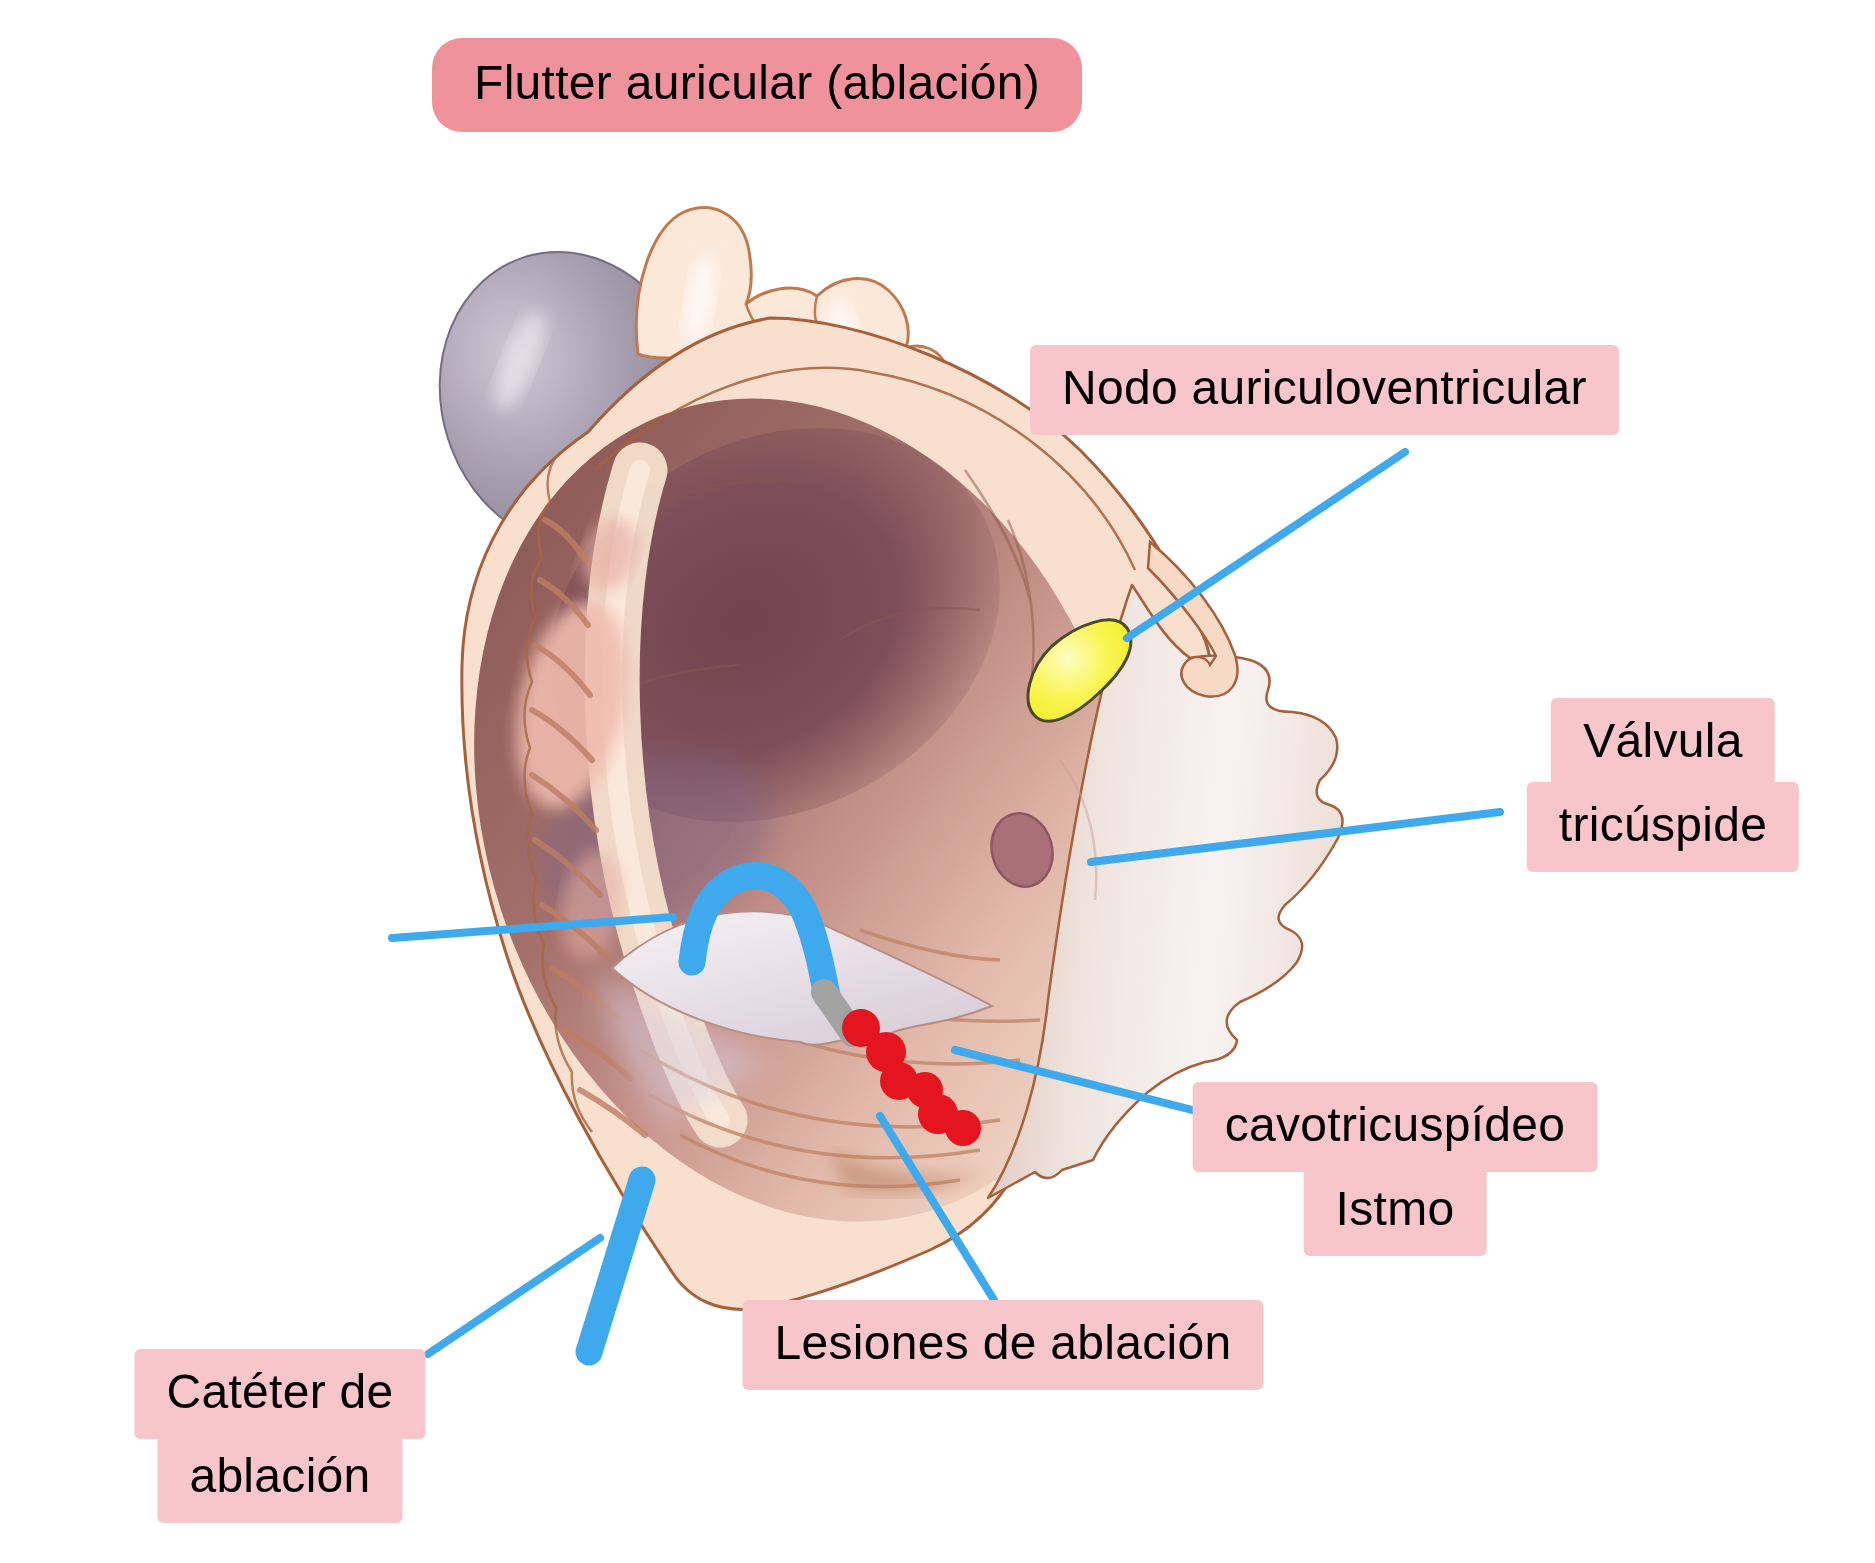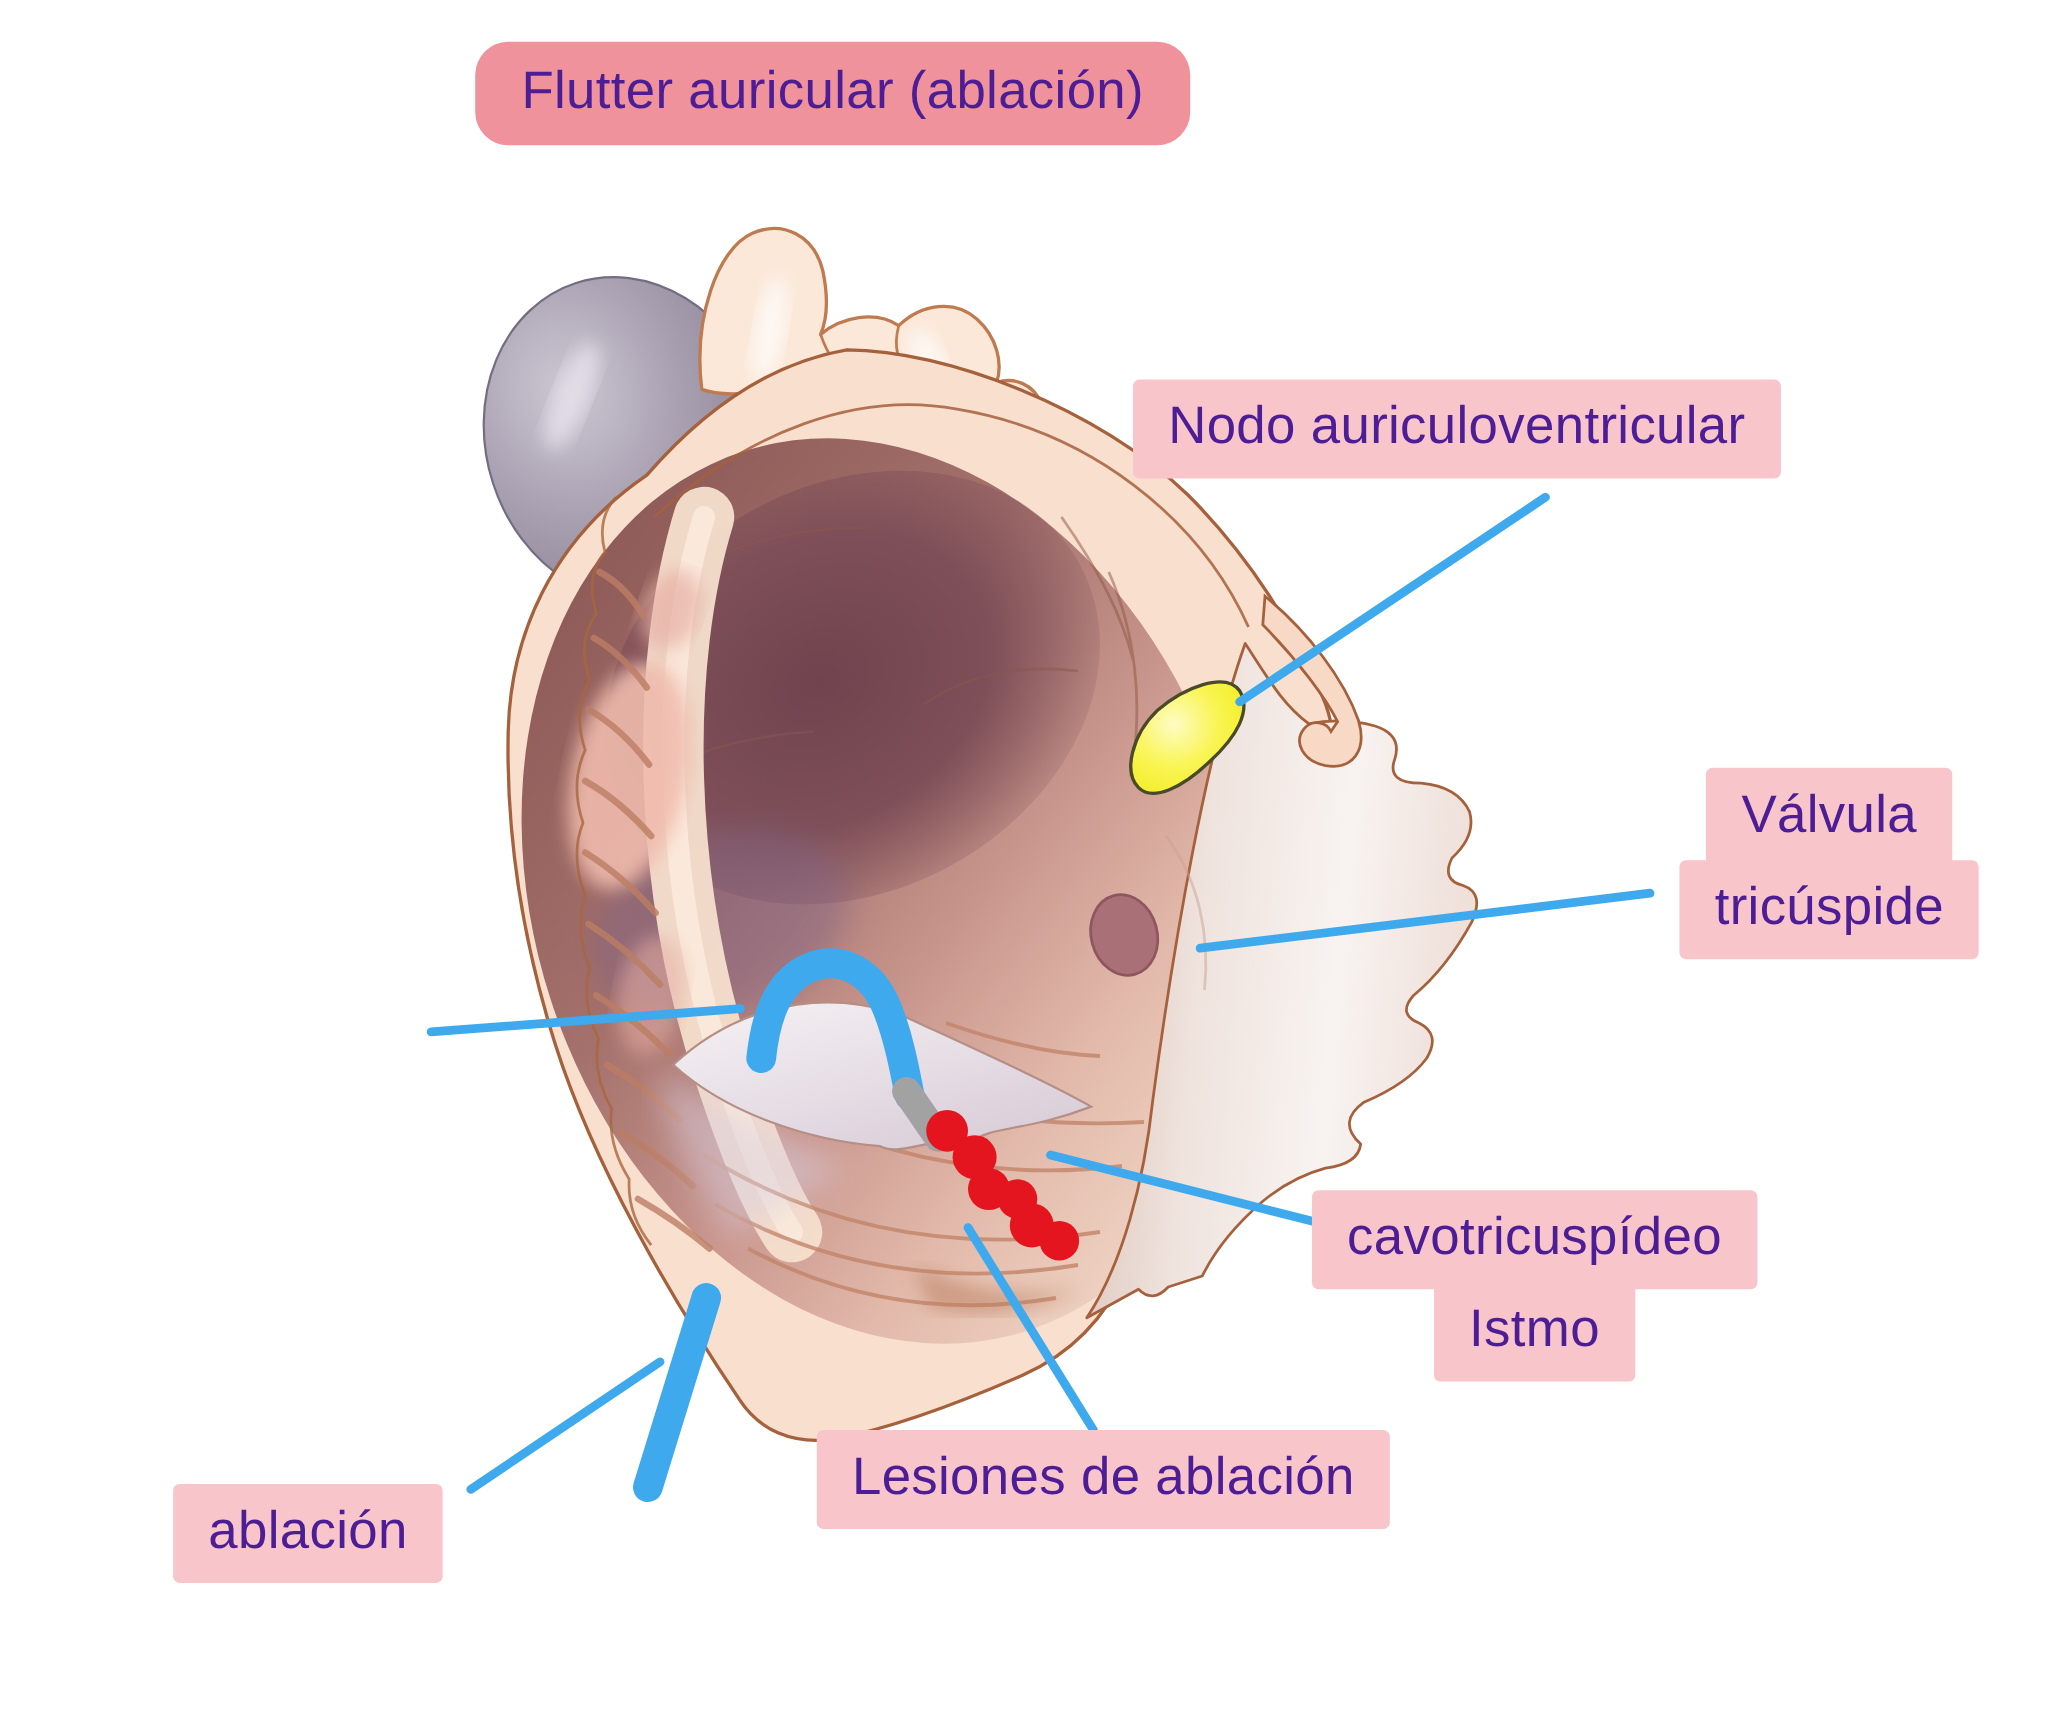--- a/index.html
+++ b/index.html
@@ -1,21 +1,21 @@
 <!DOCTYPE html>
 <html style="--accent: #3FA9EE; --pill: #F8C5CB; --title-pill: #F0929B; --lesion: #E4151E; --catheter-tip: #A2A2A2; --node-yellow: #F2EC1F; --wall-peach: #F9DFCE; --outline-brown: #A5603C;"><head>
 <meta charset="utf-8">
 <style>
   html,body{margin:0;padding:0;background:#ffffff;}
   body{width:1875px;height:1563px;position:relative;overflow:hidden;
        font-family:"Liberation Sans", sans-serif;}
   .stage{position:absolute;left:0;top:0;width:1875px;height:1563px;}
   svg.art{position:absolute;left:0;top:0;z-index:1;}
   .lead{stroke:var(--accent,#3FA9EE);stroke-width:8;stroke-linecap:round;fill:none;}
-  .lbl{position:absolute;z-index:4;color:#4c1d95;font-size:48px;line-height:1.08;
+  .lbl{position:absolute;z-index:4;color:#000000;font-size:48px;line-height:1.08;
        text-align:center;letter-spacing:.3px;}
   .lbl .pill{display:block;width:max-content;margin:0 auto;background:var(--pill,#F8C5CB);
        padding:17px 32px 21px;border-radius:6px;}
   .lbl .pill + .pill{margin-top:-6px;}
   .anchor-c{transform:translateX(-50%);}
   #lbl-title .pill{background:var(--title-pill,#F0929B);padding:19px 42px 23px;border-radius:30px;}
   #lbl-title{left:757px;top:38px;}
   #lbl-nodo{left:1030px;top:345px;}
   #lbl-valvula{left:1663px;top:698px;}
   #lbl-istmo{left:1395px;top:1082px;}
@@ -212,17 +212,18 @@
 <div class="lbl anchor-c" id="lbl-istmo">
   <span class="pill">cavotricuspídeo</span>
   <span class="pill">Istmo</span>
 </div>
 
 <div class="lbl anchor-c" id="lbl-lesiones">
   <span class="pill">Lesiones de ablación</span>
 </div>
 
 <div class="lbl anchor-c" id="lbl-cateter">
+  <span class="pill">Catéter de</span>
   <span class="pill">ablación</span>
 </div>
 
 
 </div>
 
 </body></html>

